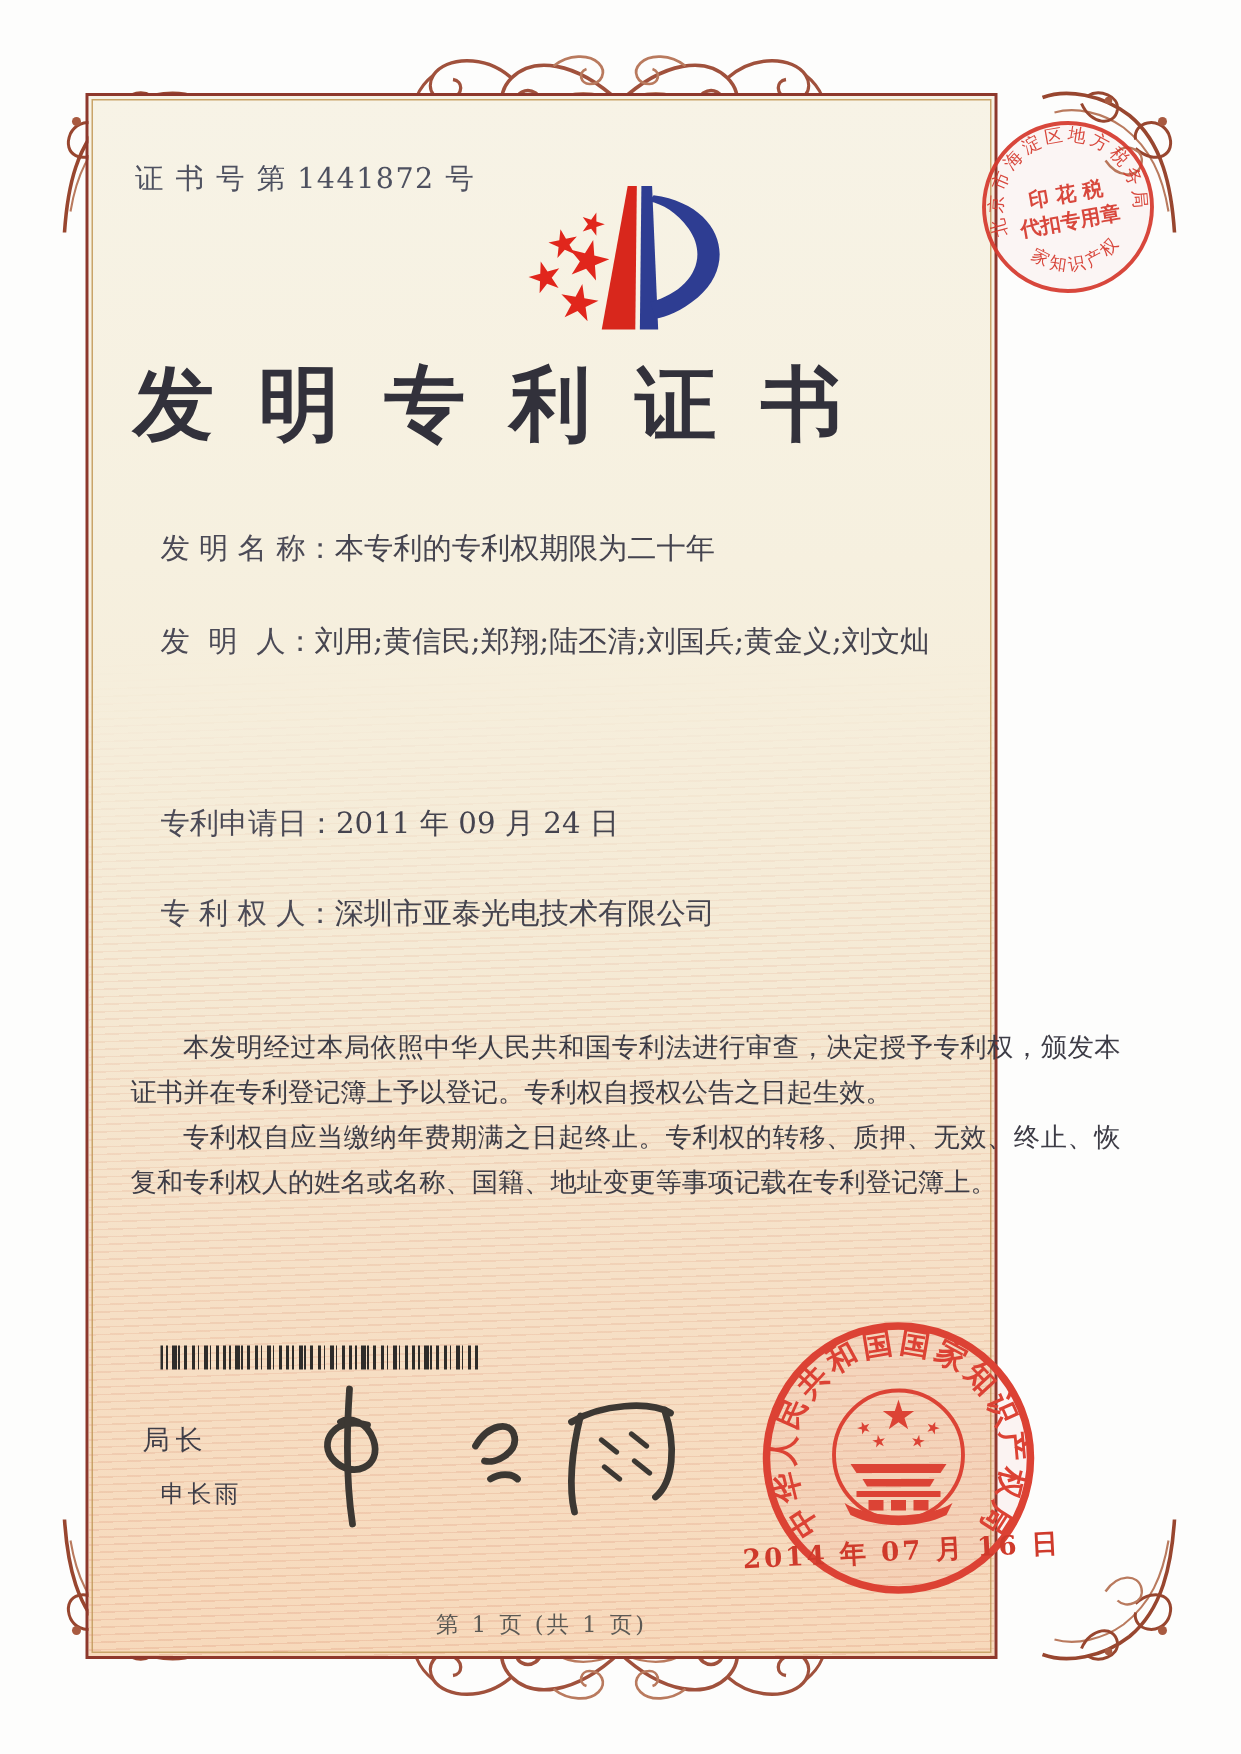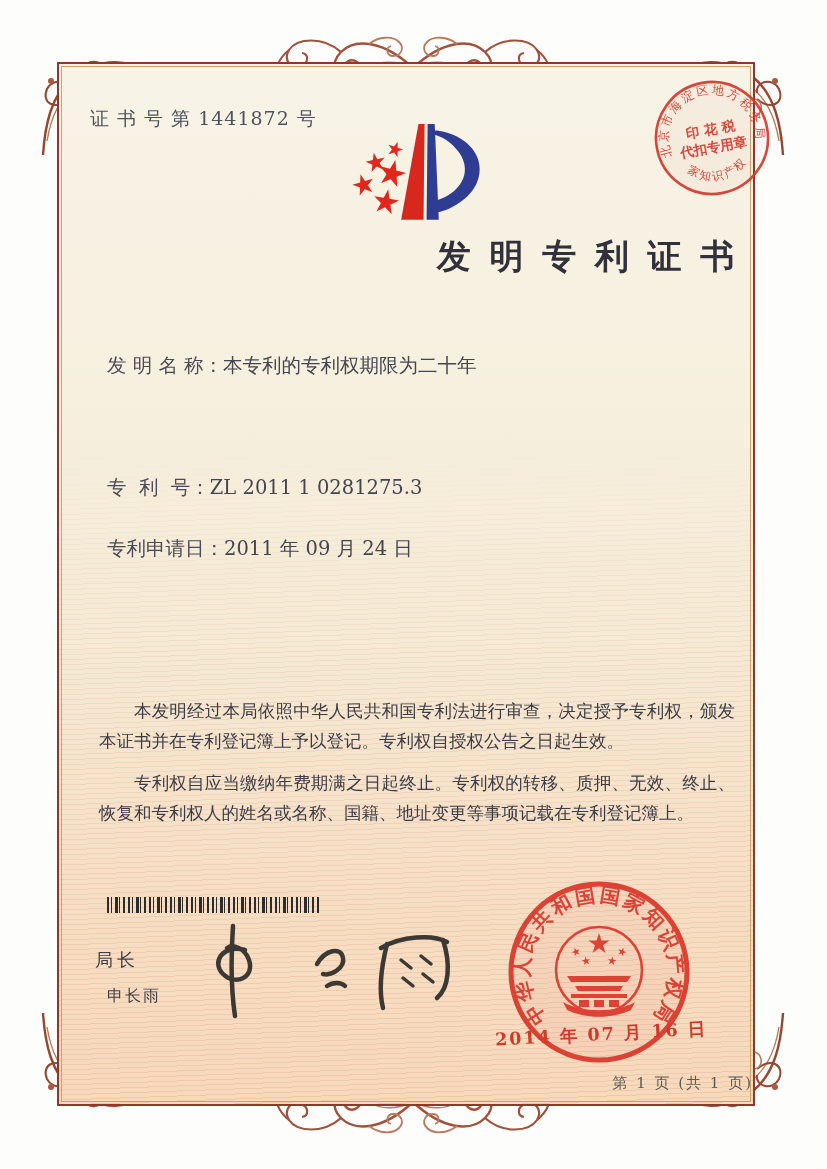--- a/index.html
+++ b/index.html
@@ -4,64 +4,64 @@
 <style>
   html,body{margin:0;padding:0;}
   body{
     width:827px;height:1169px;position:relative;background:#fdfdfc;overflow:hidden;
     font-family:"DejaVu Sans","Liberation Sans",sans-serif;
   }
   .serif{font-family:"DejaVu Serif","Liberation Serif",serif;}
 
   
   .sheet{
-    position:absolute;left:57px;top:62px;width:698px;height:1044px;
+    position:absolute;left:57px;top:62px;width:608px;height:1044px;
     background:linear-gradient(180deg,#f7f3e6 0%,#f6f0df 30%,#f5ead5 55%,#f6dfc5 78%,#f7d9bb 100%);
     border:2px solid #8e382c;box-sizing:border-box;
   }
   .sheet .gold-line{position:absolute;inset:2px;border:1px solid #c9a469;pointer-events:none;}
   .sheet .waves{
     position:absolute;inset:0;pointer-events:none;
     background:repeating-linear-gradient(178deg,rgba(214,128,98,0.20) 0 1px,rgba(0,0,0,0) 1px 5px);
     -webkit-mask-image:linear-gradient(180deg,rgba(0,0,0,0) 0 36%,rgba(0,0,0,.65) 58%,#000 100%);
     mask-image:linear-gradient(180deg,rgba(0,0,0,0) 0 36%,rgba(0,0,0,.65) 58%,#000 100%);
   }
 
   
   .cert-no{position:absolute;left:31px;top:42px;font-size:19px;color:#4e5160;white-space:pre;letter-spacing:1px;}
   .title{
-    position:absolute;left:0;right:0;top:170px;text-align:right;
-    font-size:34px;font-weight:bold;color:#32313b;letter-spacing:.55em;padding-left:.55em;white-space:nowrap;
+    position:absolute;left:0;right:0;top:170px;text-align:left;
+    font-size:54px;font-weight:bold;color:#32313b;letter-spacing:.55em;padding-left:.55em;white-space:nowrap;
   }
   .field{position:absolute;left:48px;font-size:19.5px;color:#45444f;white-space:nowrap;}
   .field .flabel{white-space:pre;color:#4b4a56;}
   .field .fvalue{white-space:pre;}
   .f0{top:288px}.f1{top:350px}.f2{top:410px}.f3{top:471px}.f4{top:531px}.f5{top:592px}
 
   .paras{position:absolute;left:28px;top:620px;width:660px;}
-  .paras p{margin:12px;text-indent:2em;font-size:17.5px;line-height:30px;color:#3d3c46;text-align:justify;}
+  .paras p{margin:0;text-indent:2em;font-size:17.5px;line-height:30px;color:#3d3c46;text-align:justify;}
 
   .barcode{
     position:absolute;left:48px;top:833px;width:212px;height:16px;
     background:repeating-linear-gradient(90deg,
       #2e2c2a 0 2px,transparent 2px 4px,#2e2c2a 4px 5px,transparent 5px 8px,
       #2e2c2a 8px 11px,transparent 11px 12px,#2e2c2a 12px 13px,transparent 13px 16px,
       #2e2c2a 16px 18px,transparent 18px 21px);
   }
 
   .signer-role{position:absolute;left:36px;top:884px;font-size:18px;color:#3f3e48;letter-spacing:4px;}
   .signer-name{position:absolute;left:48px;top:922px;font-size:16px;color:#3f3e48;letter-spacing:2px;}
   .signature{position:absolute;left:130px;top:852px;width:280px;height:105px;}
 
   .seal{position:absolute;left:440px;top:808px;width:200px;height:200px;}
   .seal-date{
     position:absolute;left:436px;top:958px;font-size:17.5px;color:#cf3a2b;
     letter-spacing:2px;white-space:pre;transform:rotate(-3deg);font-weight:bold;
   }
-  .footer{position:absolute;left:0;right:0;top:1010px;text-align:right;font-size:15px;color:#5c5a55;letter-spacing:2px;}
+  .footer{position:absolute;left:0;right:0;top:1010px;text-align:center;font-size:15px;color:#5c5a55;letter-spacing:2px;}
 
   .tax-stamp{position:absolute;left:583px;top:4px;width:140px;height:140px;transform:rotate(-10deg);opacity:.92;}
   .logo{position:absolute;left:270px;top:56px;width:185px;height:122px;}
 
   
   .orn{position:absolute;pointer-events:none;}
   .orn-top{left:263px;top:28px;width:300px;height:64px;}
   .orn-bottom{left:263px;top:1078px;width:300px;height:64px;transform:scaleY(-1);}
   .corner{width:100px;height:115px;}
   .c-tl{left:39px;top:48px;transform:scale(-1,-1);}
@@ -152,25 +152,28 @@
     <path d="M87,4 L93,4 L92,98 L70,98 Z" fill="#d8271c"></path>
     <path d="M96,4 L103,4 L107,98 L95,98 Z" fill="#2e3d92"></path>
     <path d="M104,10 C148,16 160,54 133,77 C122,86 112,90 105,91 L102,80 C128,73 141,52 127,32 C119,21 110,16 101,14 Z" fill="#2e3d92"></path>
   </svg>
 
   <div class="title serif">发明专利证书</div>
 
   <div class="field serif f0">
     <span class="flabel">发 明 名 称：</span><span class="fvalue">本专利的专利权期限为二十年</span>
   </div>
-  <div class="field serif f2">
-    <span class="flabel">专  利  号：</span><span class="fvalue">ZL 2011 1 0281275.3</span>
+  <div class="field serif f1">
+    <span class="flabel">发  明  人：</span><span class="fvalue">刘用;黄信民;郑翔;陆丕清;刘国兵;黄金义;刘文灿</span>
   </div>
   <div class="field serif f3">
     <span class="flabel">专利申请日：</span><span class="fvalue">2011 年 09 月 24 日</span>
+  </div>
+  <div class="field serif f4">
+    <span class="flabel">专 利 权 人：</span><span class="fvalue">深圳市亚泰光电技术有限公司</span>
   </div>
 
   <div class="paras serif">
     <p>本发明经过本局依照中华人民共和国专利法进行审查，决定授予专利权，颁发本证书并在专利登记簿上予以登记。专利权自授权公告之日起生效。</p>
     <p>专利权自应当缴纳年费期满之日起终止。专利权的转移、质押、无效、终止、恢复和专利权人的姓名或名称、国籍、地址变更等事项记载在专利登记簿上。</p>
   </div>
 
   <div class="barcode"></div>
 
   <div class="signer-role serif">局长</div>

